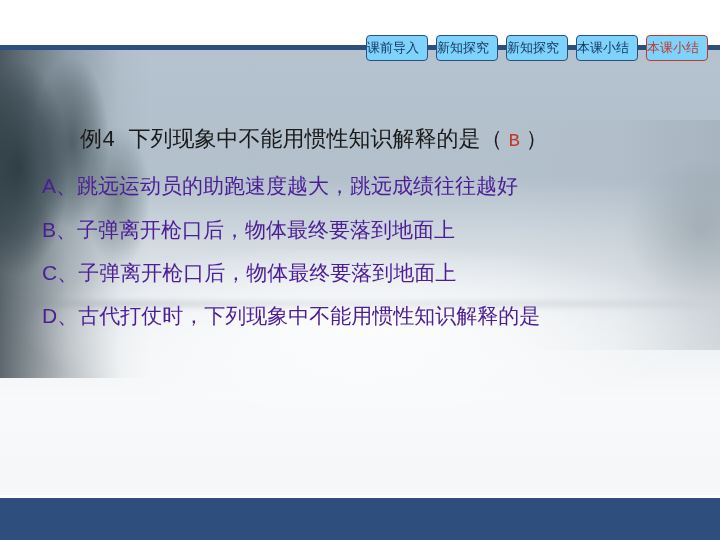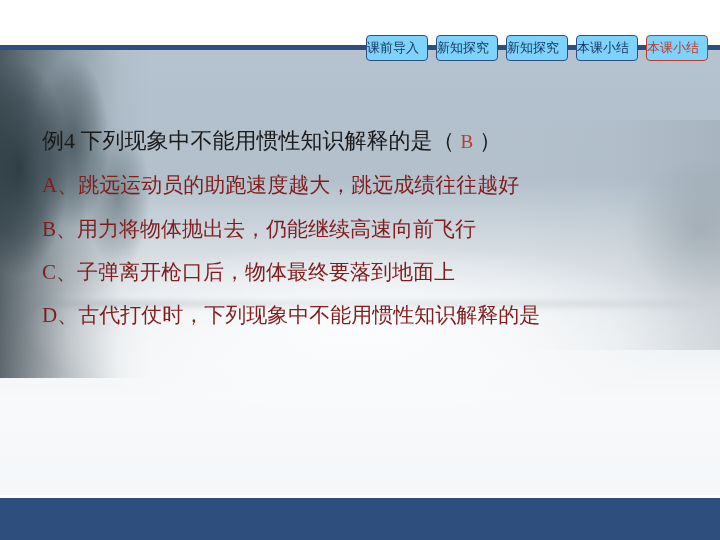--- a/index.html
+++ b/index.html
@@ -145,36 +145,37 @@
     background: #ffffff;
   }
   
   .content {
     position: absolute;
     left: 42px;
     top: 128px;
     width: 650px;
   }
   .q-stem {
-    font-family: Liberation Serif, serif;
+    font-family: Liberation Mono, monospace;
     font-size: 22px;
     color: #1a1a1a;
     line-height: 1.2;
     white-space: nowrap;
     margin-bottom: 19px;
+    margin-left: 38px;
   }
   .q-answer {
     color: #c0392b;
     font-size: 19px;
     padding: 0 6px;
   }
   .opt {
-    font-family: Liberation Serif, serif;
+    font-family: Liberation Sans, sans-serif;
     font-size: 21px;
-    color: #7f1d1d;
+    color: #4c1d95;
     line-height: 1.2;
     white-space: nowrap;
     margin-bottom: 18px;
   }
   .opt:last-child { margin-bottom: 0; }
 </style>
 </head>
 <body>
 
 <div class="slide">
@@ -194,21 +195,21 @@
     <div class="nav-tab">新知探究</div>
     <div class="nav-tab">本课小结</div>
     <div class="nav-tab active">本课小结</div>
   </div>
 
   <div class="content">
     <div class="q-stem">
       <span>例4 下列现象中不能用惯性知识解释的是（</span><span class="q-answer">B</span><span>）</span>
     </div>
     <div class="opt">A、跳远运动员的助跑速度越大，跳远成绩往往越好</div>
-    <div class="opt">B、用力将物体抛出去，仍能继续高速向前飞行</div>
+    <div class="opt">B、子弹离开枪口后，物体最终要落到地面上</div>
     <div class="opt">C、子弹离开枪口后，物体最终要落到地面上</div>
     <div class="opt">D、古代打仗时，下列现象中不能用惯性知识解释的是</div>
   </div>
 
   <div class="bottom-band-inner"></div>
   <div class="bottom-band"></div>
 
 </div>
 
 </body></html>

